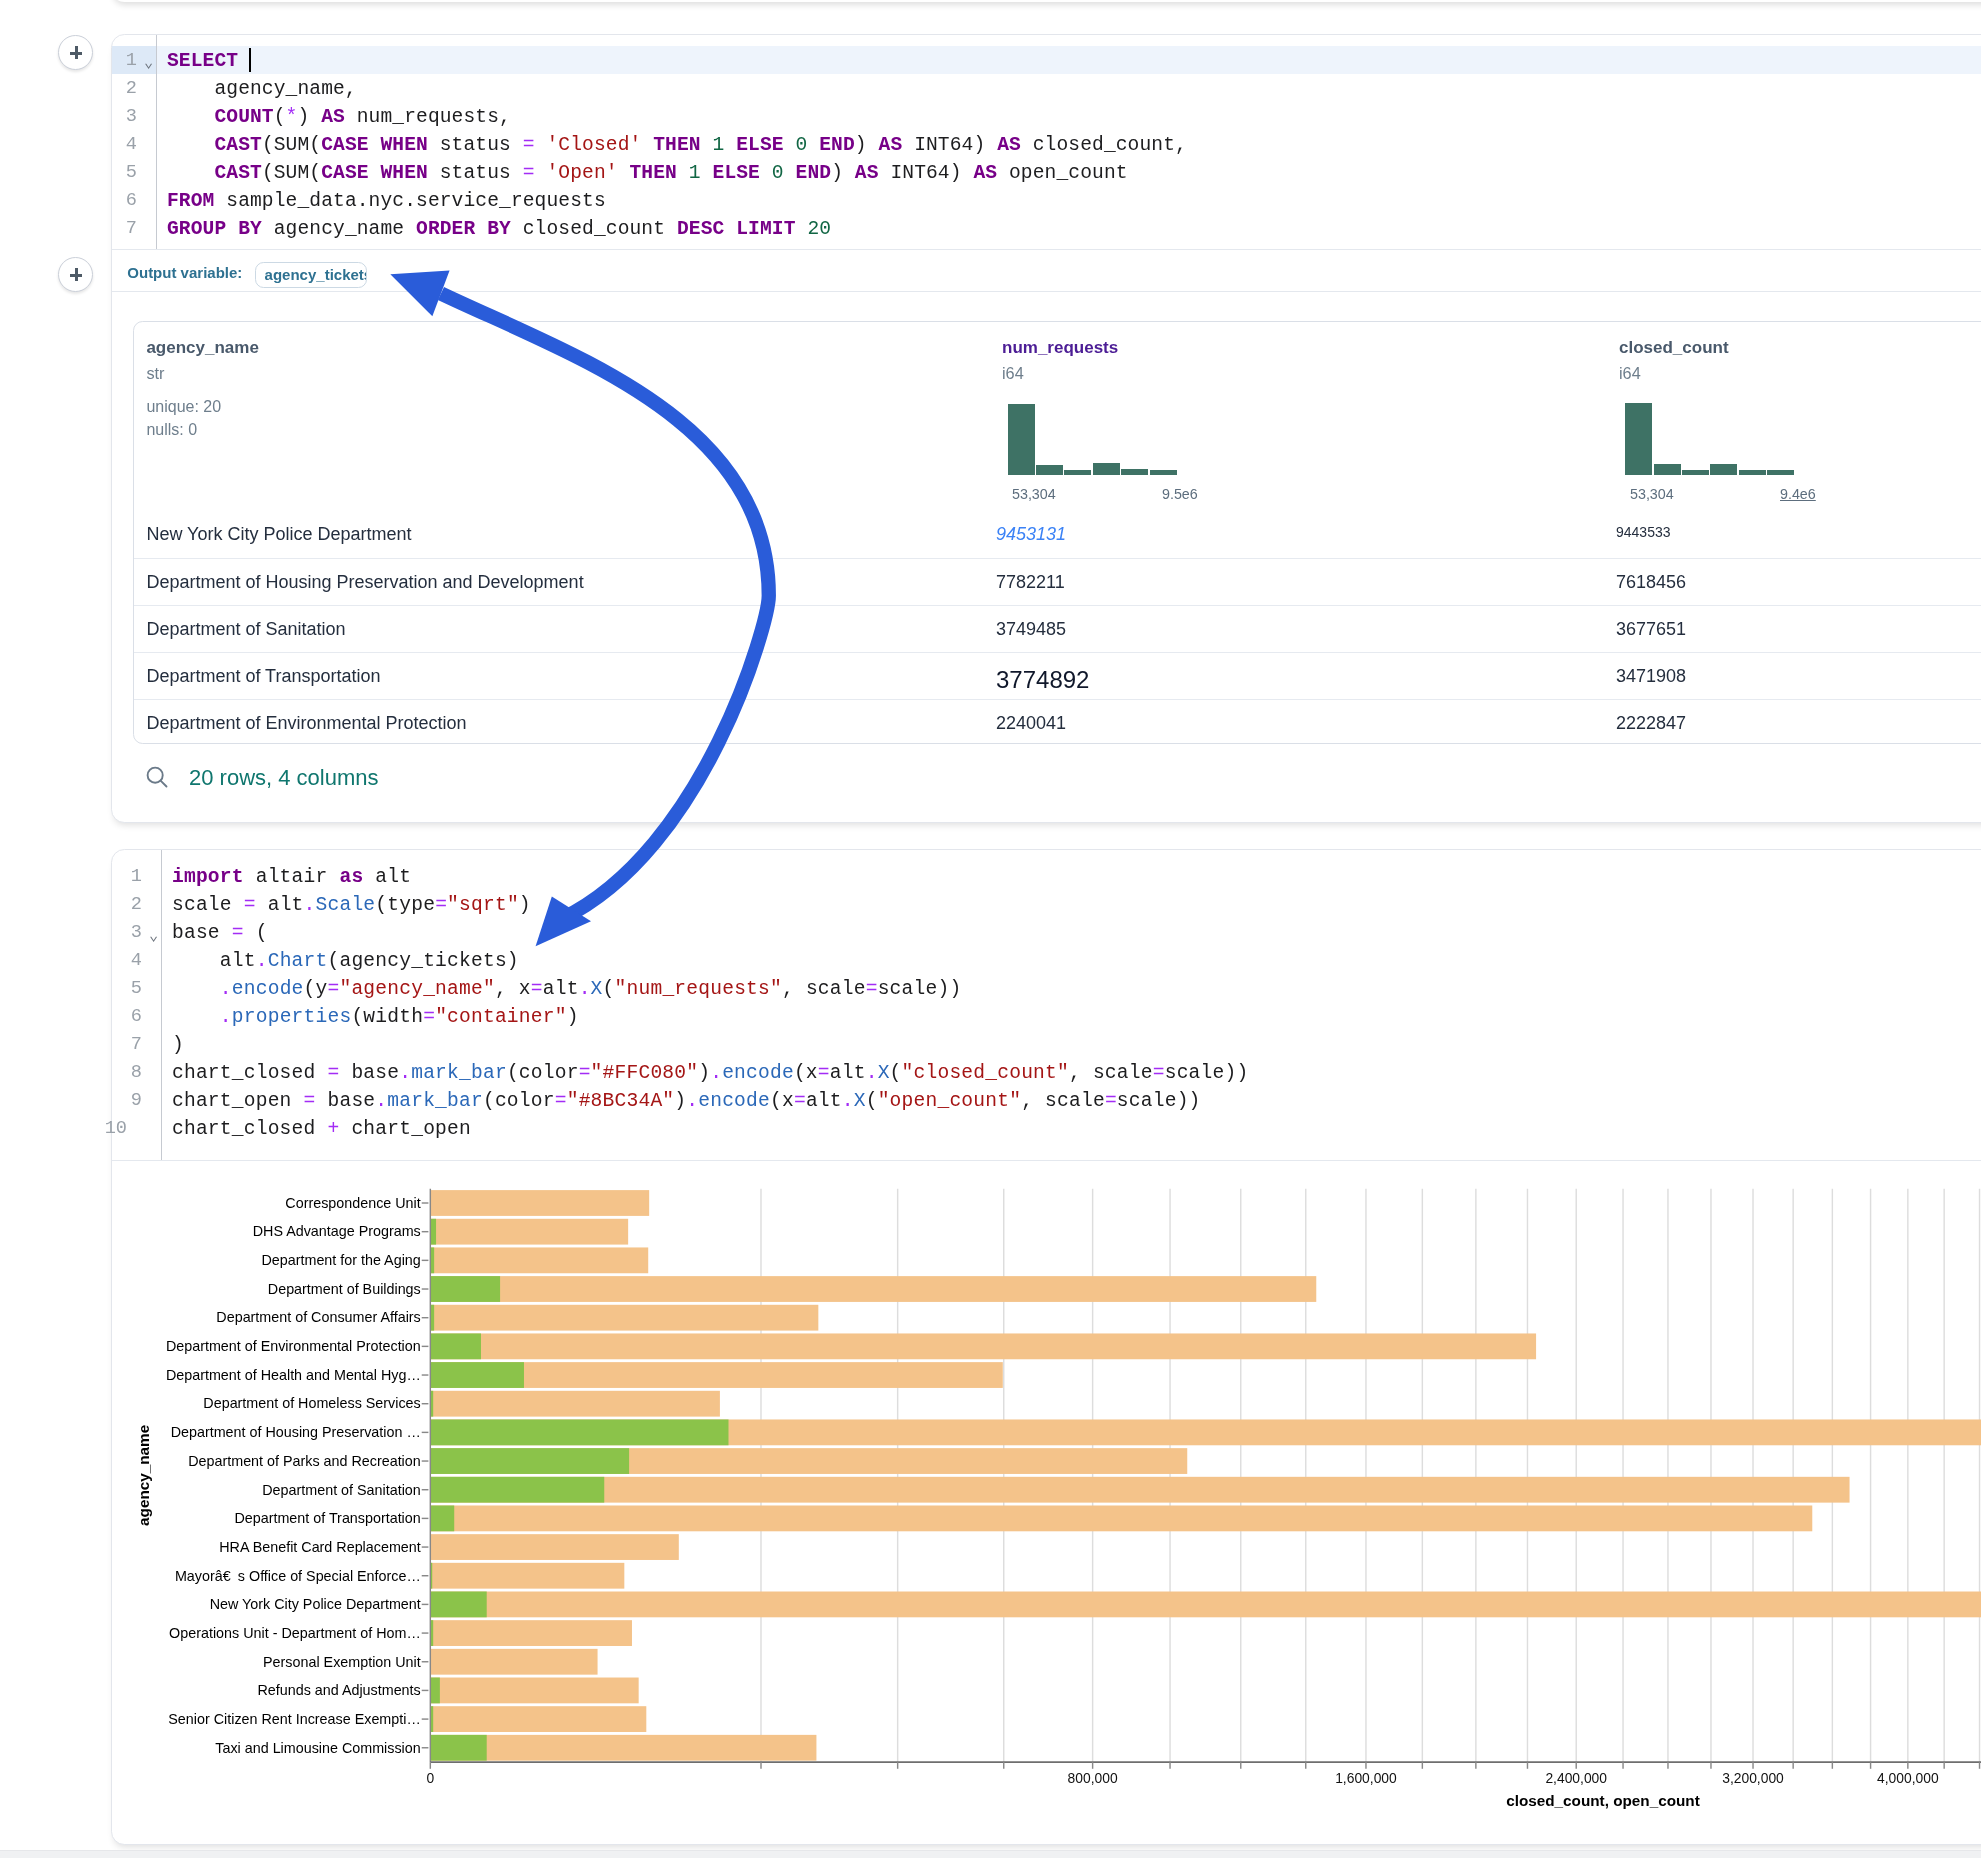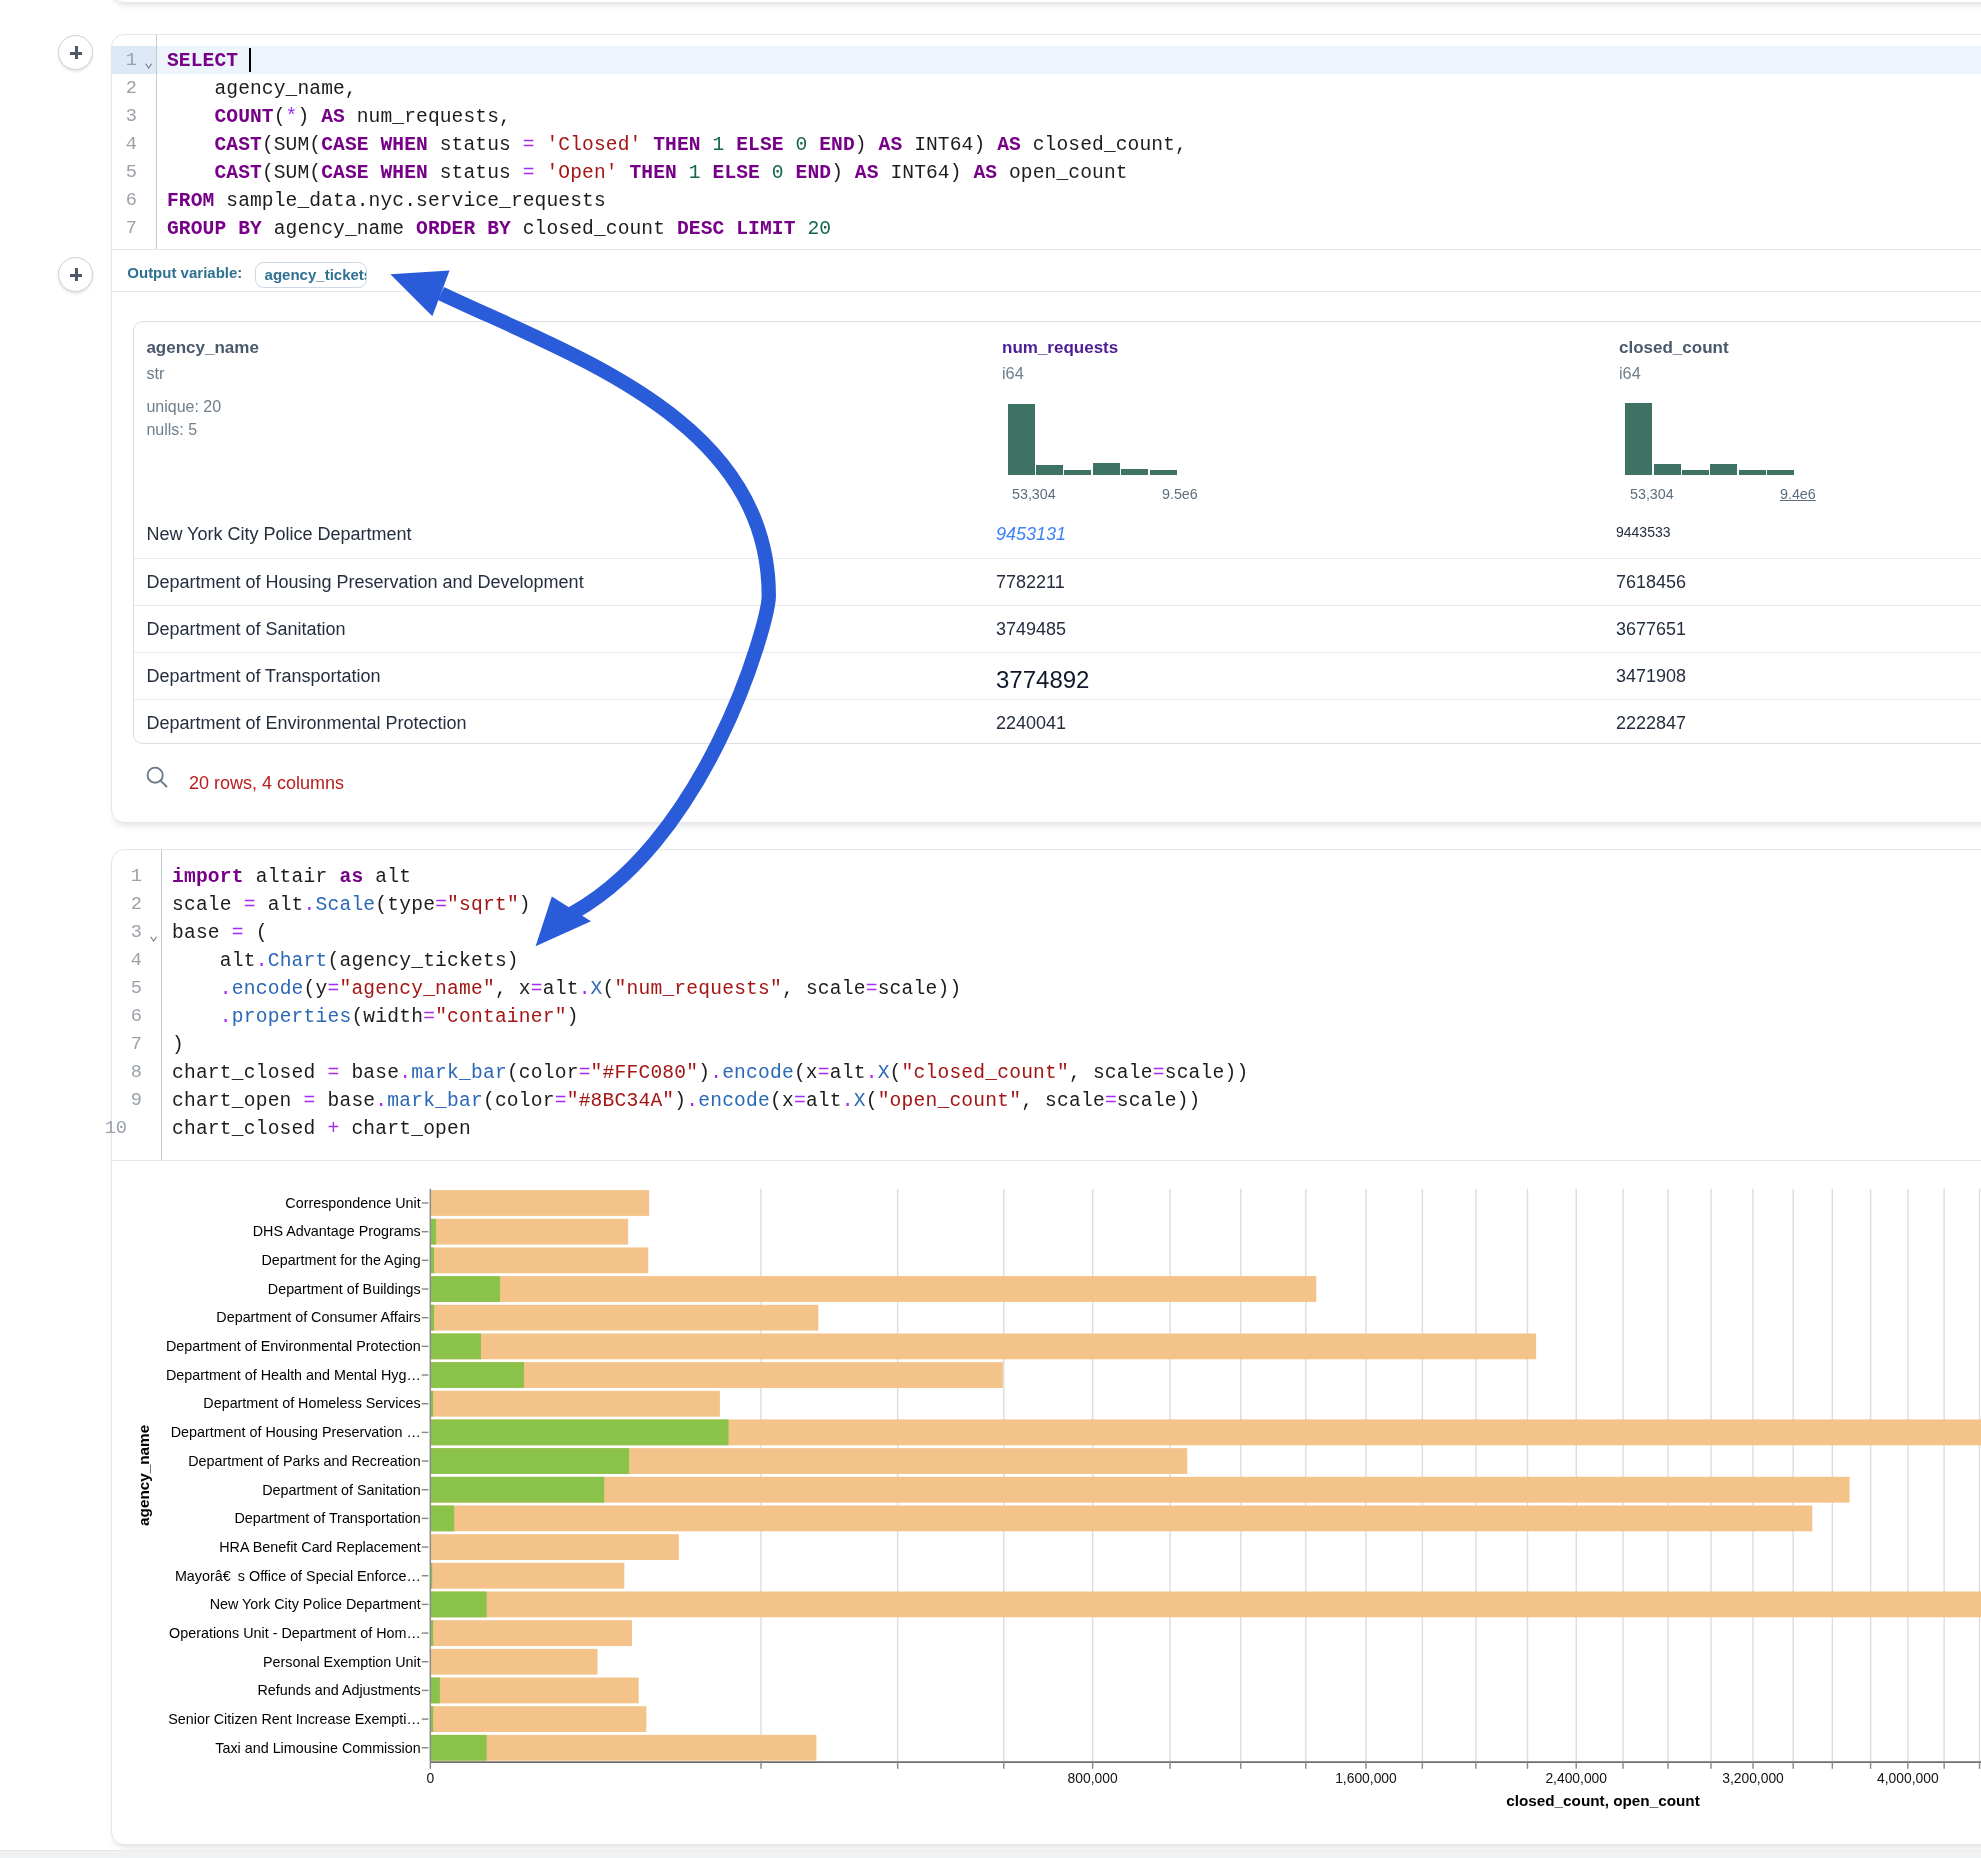--- a/index.html
+++ b/index.html
@@ -71,21 +71,21 @@
   <div style="position:absolute; left:0; right:0; top:214px; height:43px; border-top:1px solid #e4e8ee; border-bottom:1px solid #e4e8ee;">
     <span style="position:absolute; left:15.3px; top:14.3px; font-size:15px; font-weight:bold; color:#2e7191;">Output variable:&nbsp;</span>
     <span style="position:absolute; left:143px; top:12.4px; width:112px; height:26px; border:1.4px solid #ccd9e4; border-radius:8.6px; overflow:hidden; font-size:15px; font-weight:bold; color:#2e7191; padding:2.9px 0 0 8.6px; white-space:nowrap;">agency_tickets</span>
   </div>
 
   <div style="position:absolute; left:21px; top:286px; width:1874px; height:423px; border:1px solid #dadfe7; border-radius:9.6px;">
 
     <div style="position:absolute; left:12.4px; top:16.3px; font-size:17px; font-weight:bold; color:#49596b;">agency_name</div>
     <div style="position:absolute; left:12.4px; top:42px; font-size:16.3px; color:#6e7e8c;">str</div>
     <div style="position:absolute; left:12.4px; top:76px; font-size:16px; color:#6e7e8c;">unique: 20</div>
-    <div style="position:absolute; left:12.4px; top:99px; font-size:16px; color:#6e7e8c;">nulls: 5</div>
+    <div style="position:absolute; left:12.4px; top:99px; font-size:16px; color:#6e7e8c;">nulls: 0</div>
 
     <div style="position:absolute; left:868px; top:16.3px; font-size:17px; font-weight:bold; color:#4c1d95;">num_requests</div>
     <div style="position:absolute; left:868px; top:42px; font-size:16.3px; color:#6e7e8c;">i64</div>
 
     <div id="hist1">
         <div style="position:absolute; left:874px; top:82px; width:27px; height:71px; background:#3e7265;"></div>
         <div style="position:absolute; left:902px; top:143px; width:27px; height:9.6px; background:#3e7265;"></div>
         <div style="position:absolute; left:930px; top:148px; width:27px; height:4.8px; background:#3e7265;"></div>
         <div style="position:absolute; left:959px; top:141px; width:27px; height:11.5px; background:#3e7265;"></div>
         <div style="position:absolute; left:987px; top:147px; width:27px; height:5.7px; background:#3e7265;"></div>
@@ -133,21 +133,21 @@
           <span style="position:absolute; left:862px; top:13.4px; font-size:18px; color:#242e3e;">2240041</span>
           <span style="position:absolute; left:1482px; top:13.4px; font-size:18px; color:#242e3e;">2222847</span>
         </div>
       </div>
   </div>
 
   <svg style="position:absolute; left:29px; top:726px;" width="34" height="34" viewBox="0 0 36 36">
     <circle cx="15" cy="15" r="8" fill="none" stroke="#6b7a89" stroke-width="2"></circle>
     <line x1="21" y1="21" x2="27" y2="27" stroke="#6b7a89" stroke-width="2" stroke-linecap="round"></line>
   </svg>
-  <div style="position:absolute; left:77px; top:730px; font-size:18px; color:#b91c1c;margin-top:8px;">20 rows, 4 columns</div>
+  <div style="position:absolute; left:77px; top:730px; font-size:22px; color:#0f766e;">20 rows, 4 columns</div>
 </div>
 
 <div class="card" id="cell2" style="top:849px; height:996px;">
   <div style="position:absolute; left:49px; top:0; height:310px; width:1px; background:#c6cad1;"></div>
   <div class="gutter" style="left:0; width:49px; top:13.4px;">
     <div class="gl">
         <span class="ln" style="right:19px;">1</span>
       </div>
     <div class="gl">
         <span class="ln" style="right:19px;">2</span>

